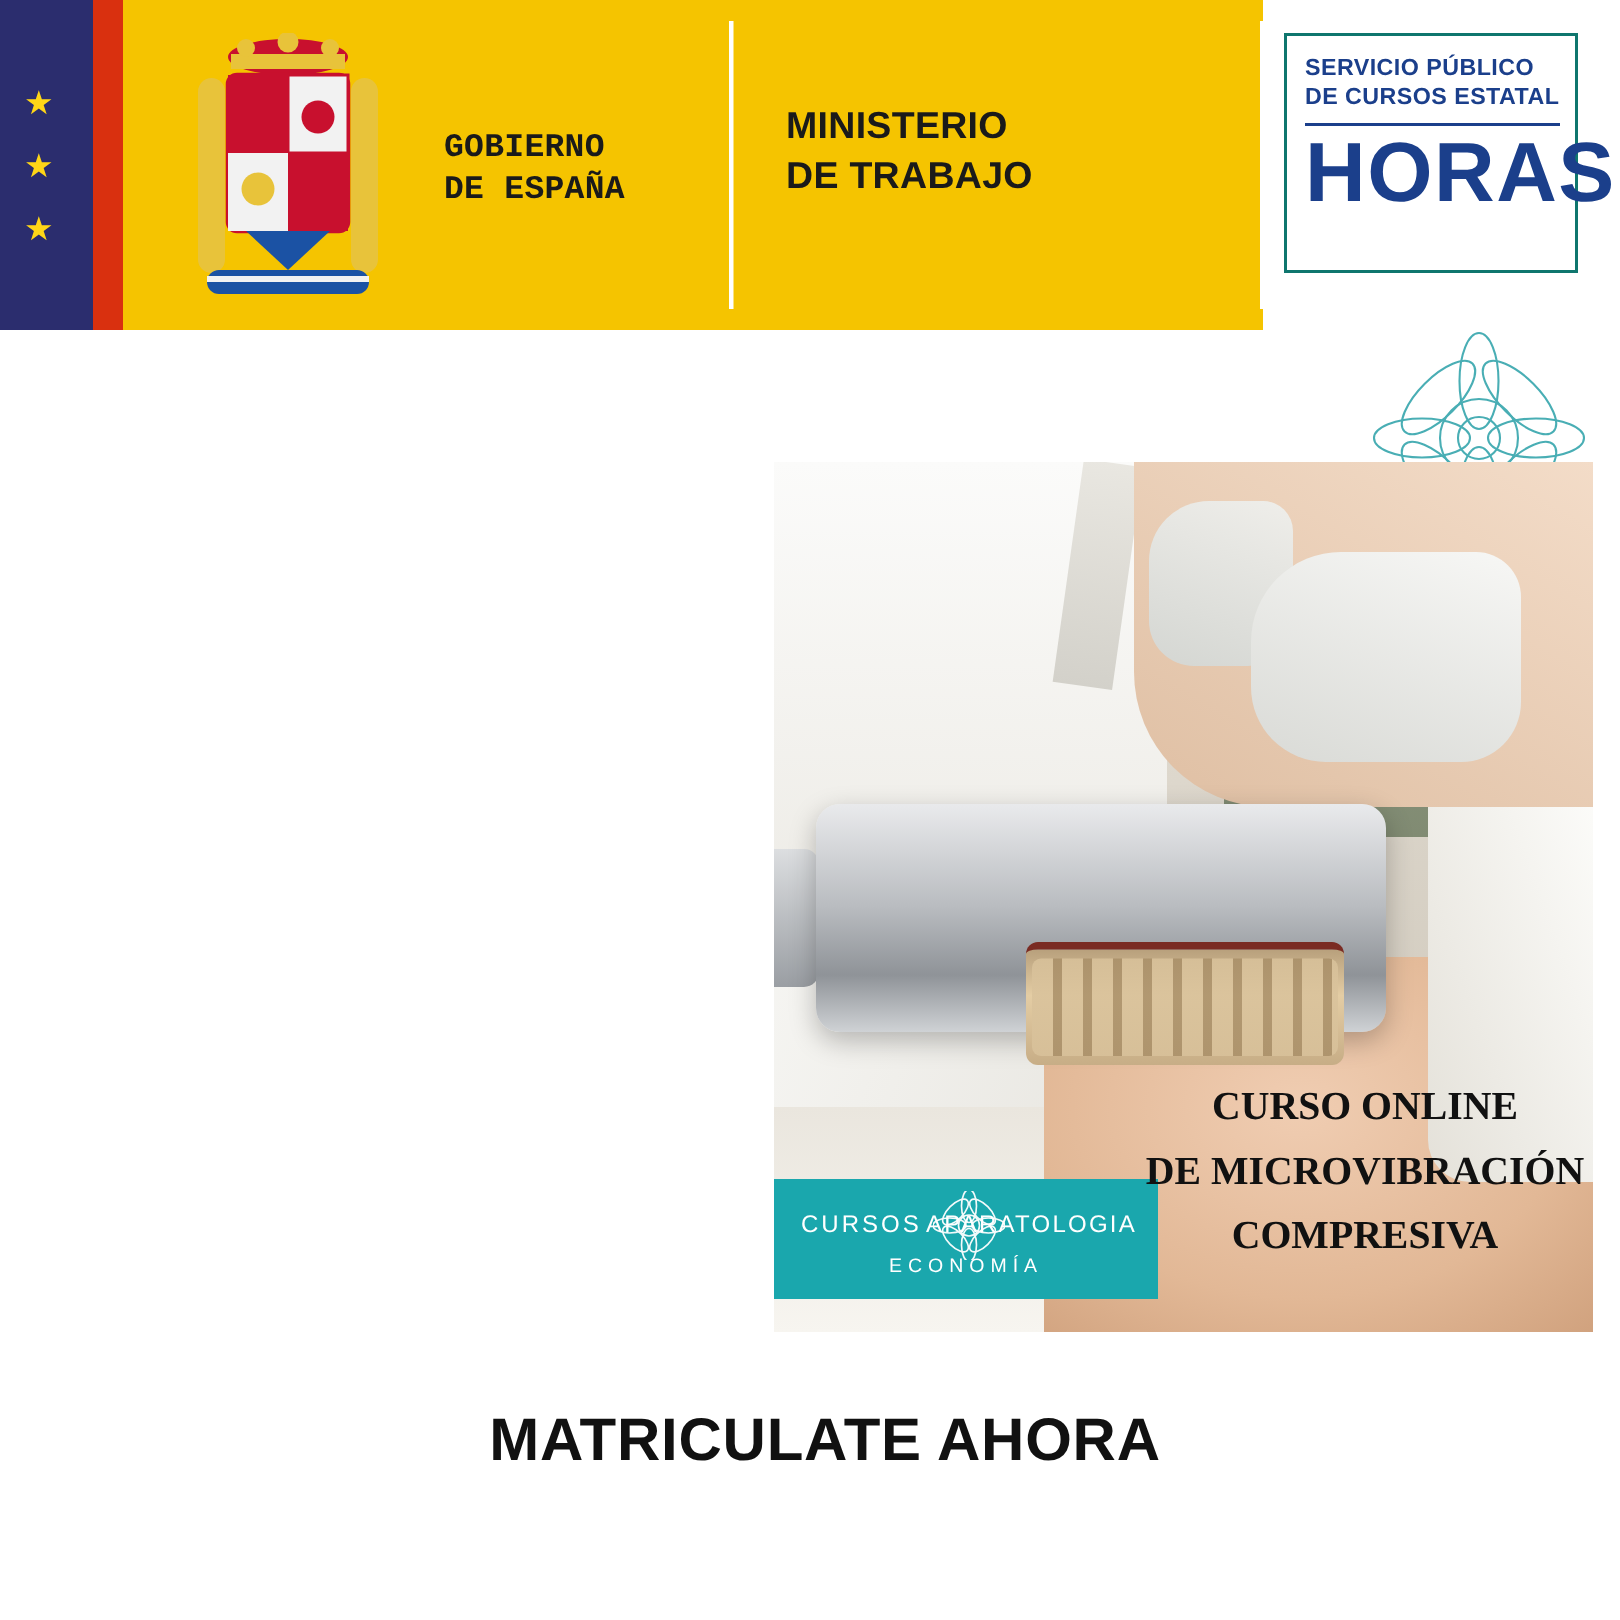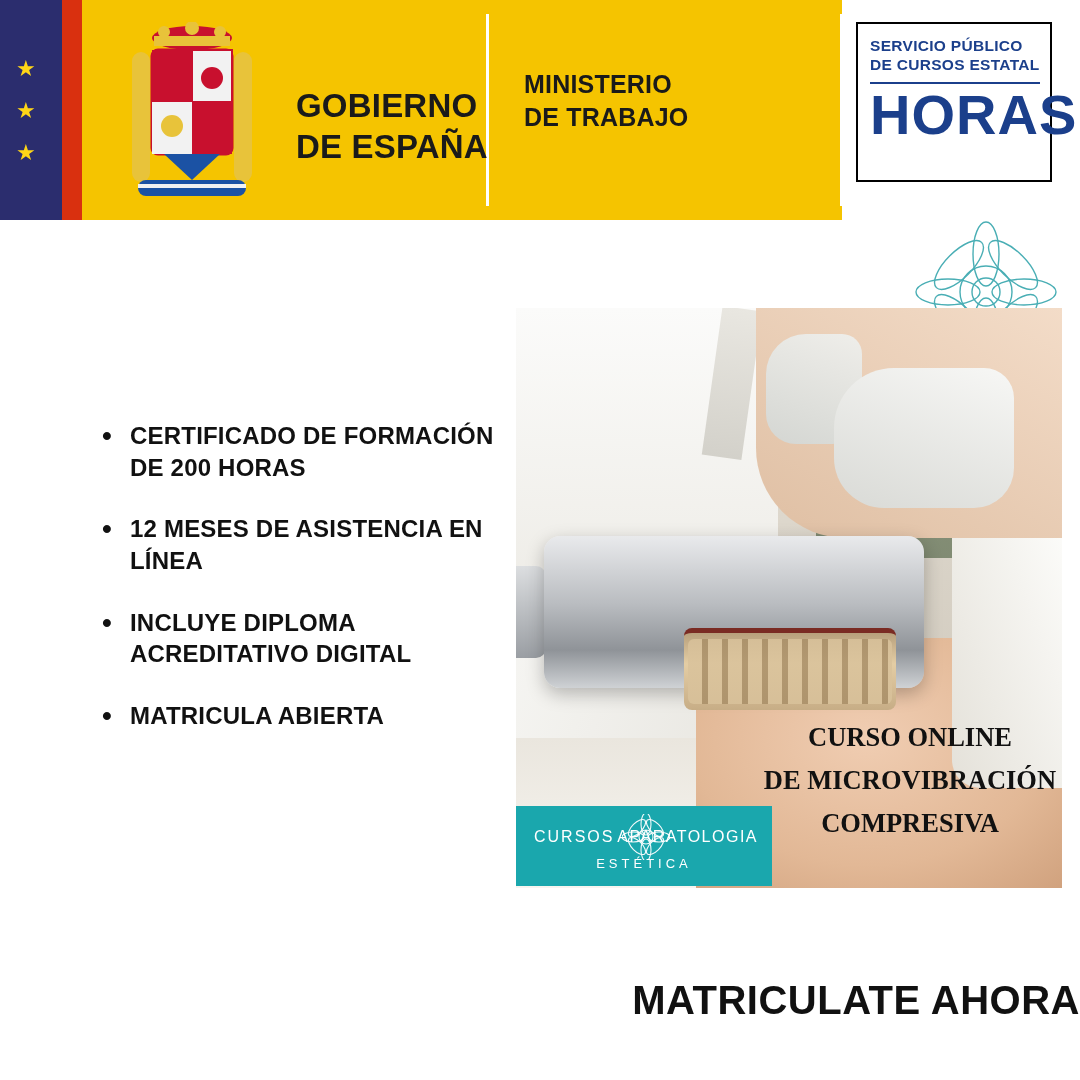--- a/index.html
+++ b/index.html
@@ -58,41 +58,42 @@
     background: #ffffff;
   }
   .coat {
     position: absolute;
     left: 108px; top: 22px;
     width: 168px; height: 178px;
   }
   .gob-text {
     position: absolute;
     left: 296px; top: 85px;
-    font-size: 33px;
+    font-size: 22px;
     font-weight: bold;
     color: #1a1a1a;
     line-height: 1.25;
     letter-spacing: .2px;
+    font-family: Liberation Mono, monospace;
   }
   .min-text {
     position: absolute;
     left: 524px; top: 68px;
     font-size: 25px;
     font-weight: bold;
     color: #1a1a1a;
     line-height: 1.33;
     letter-spacing: .2px;
   }
   .sepe-box {
     position: absolute;
     left: 856px; top: 22px;
     width: 196px; height: 160px;
     background: #ffffff;
-    border: 2px solid #000000;
+    border: 2px solid #0f766e;
     padding: 12px 10px 6px 12px;
   }
   .sepe-l1 {
     font-size: 15.5px;
     font-weight: bold;
     color: #1b3f8b;
     line-height: 1.25;
     letter-spacing: .3px;
   }
   .sepe-rule {
@@ -149,23 +150,23 @@
     letter-spacing: .2px;
   }
   .bullets li::before {
     content: "\2022";
     position: absolute;
     left: 6px; top: -2px;
     font-size: 28px;
   }
   .cta {
     position: absolute;
-    left: 0; top: 978px;
+    left: 0; top: 938px;
     width: 1080px;
-    text-align: right;
+    text-align: center;
     font-size: 40px;
     font-weight: bold;
     color: #111111;
     letter-spacing: .5px;
     padding-left: 20px;
   }
 
   
   .photo {
     position: absolute;
@@ -272,21 +273,20 @@
     transform: rotate(8deg);
   }
 
   
   .logo-box {
     position: absolute;
     left: 516px; top: 786px;
     width: 256px; height: 80px;
     background: #1aa7ad;
     color: #ffffff;
-    margin-top: 20px;
   }
   .logo-cursos {
     position: absolute; left: 18px; top: 22px;
     font-size: 16px; letter-spacing: 2px;
   }
   .logo-aparatologia {
     position: absolute; right: 14px; top: 22px;
     font-size: 16px; letter-spacing: 1.5px;
   }
   .logo-estetica {
@@ -384,26 +384,20 @@
         <ellipse cx="49" cy="53" rx="13" ry="32" transform="rotate(45 49 53)"></ellipse>
         <ellipse cx="103" cy="53" rx="13" ry="32" transform="rotate(-45 103 53)"></ellipse>
         <ellipse cx="49" cy="107" rx="13" ry="32" transform="rotate(-45 49 107)"></ellipse>
         <ellipse cx="103" cy="107" rx="13" ry="32" transform="rotate(45 103 107)"></ellipse>
       </g>
     </g>
   </svg>
   <div class="cae-label">C.A.E</div>
 
 
-  <ul class="bullets">
-    <li>CERTIFICADO DE FORMACIÓN DE 200 HORAS</li>
-    <li>12 MESES DE ASISTENCIA EN LÍNEA</li>
-    <li> INCLUYE DIPLOMA ACREDITATIVO DIGITAL</li>
-    <li>MATRICULA ABIERTA</li>
-  </ul>
 
   <div class="cta">MATRICULATE AHORA</div>
 
   <div class="photo">
     <div class="ph-wall"></div>
     <div class="ph-green"></div>
     <div class="ph-towel-l"></div>
     <div class="ph-uniform"></div>
     <div class="ph-strap"></div>
     <div class="ph-towel-b"></div>
@@ -427,21 +421,21 @@
         <ellipse cx="24" cy="36" rx="5" ry="11"></ellipse>
         <ellipse cx="11" cy="23" rx="11" ry="5"></ellipse>
         <ellipse cx="37" cy="23" rx="11" ry="5"></ellipse>
         <ellipse cx="15" cy="14" rx="5" ry="11" transform="rotate(45 15 14)"></ellipse>
         <ellipse cx="33" cy="14" rx="5" ry="11" transform="rotate(-45 33 14)"></ellipse>
         <ellipse cx="15" cy="32" rx="5" ry="11" transform="rotate(-45 15 32)"></ellipse>
         <ellipse cx="33" cy="32" rx="5" ry="11" transform="rotate(45 33 32)"></ellipse>
       </g>
     </svg>
     <span class="logo-aparatologia">APARATOLOGIA</span>
-    <span class="logo-estetica">ESTÉTICA</span>
+    <span class="logo-estetica">ECONOMÍA</span>
   </div>
 
   <div class="caption">
     <div>CURSO ONLINE</div>
     <div>DE  MICROVIBRACIÓN</div>
     <div>COMPRESIVA</div>
   </div>
 
 </div>
 

